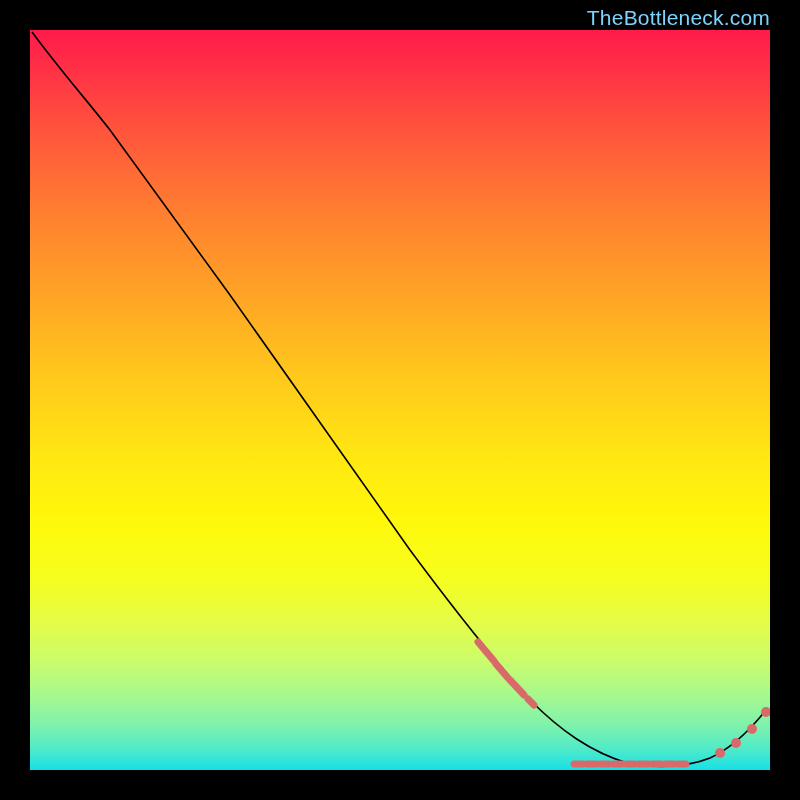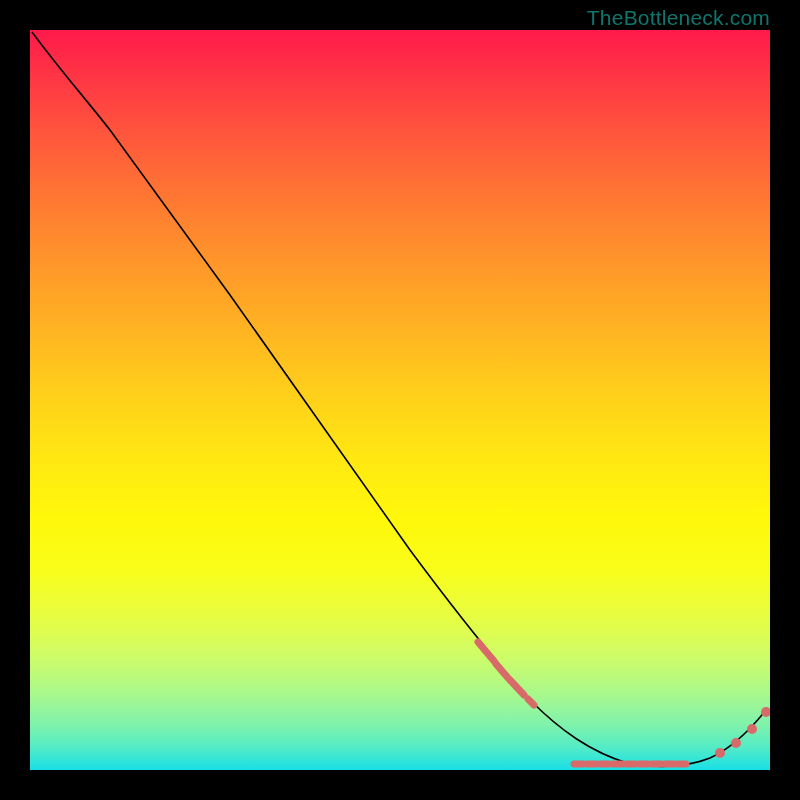--- a/index.html
+++ b/index.html
@@ -28,21 +28,21 @@
     #52ebc7 97%,
     #2ce3dc 99%,
     #18dfe6 100%
   );
 }
 .curve-svg { position: absolute; left: 0; top: 0; width: 740px; height: 740px; }
 .watermark {
   position: absolute;
   top: 6px;
   right: 30px;
-  color: #0f766e;
+  color: #7dd3fc;
   font-size: 21px;
   font-weight: 500;
   letter-spacing: 0.2px;
 }
 .point { fill: #d86a6a; }
 .curve-line { fill: none; stroke: #000; stroke-width: 1.6; }
 .dash-segment { fill: none; stroke: #d86a6a; stroke-width: 7; stroke-linecap: round; }
 </style>
 </head>
 <body>

